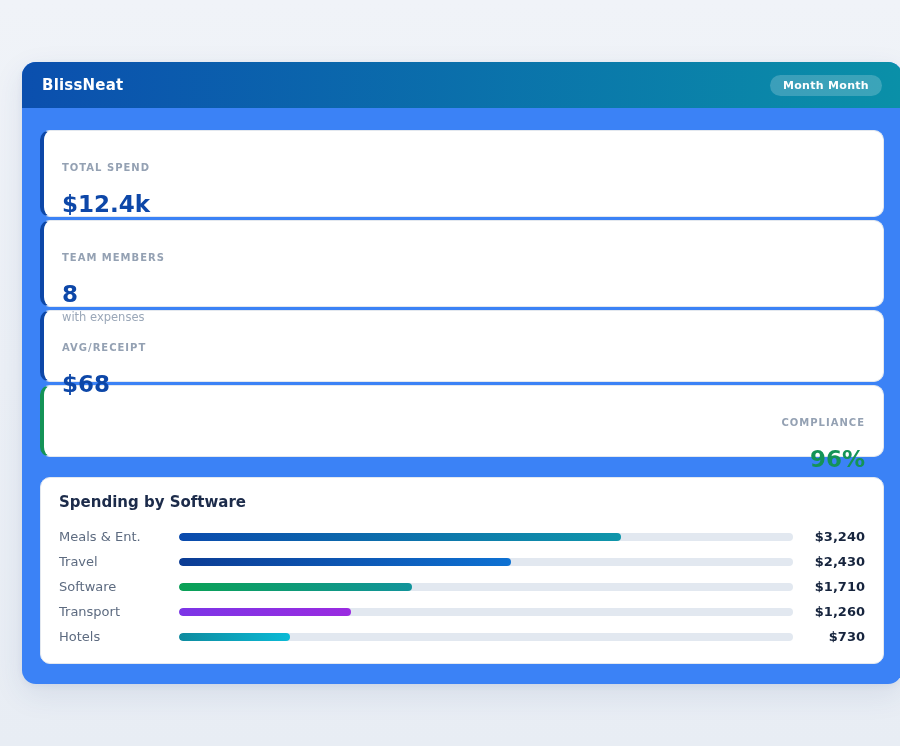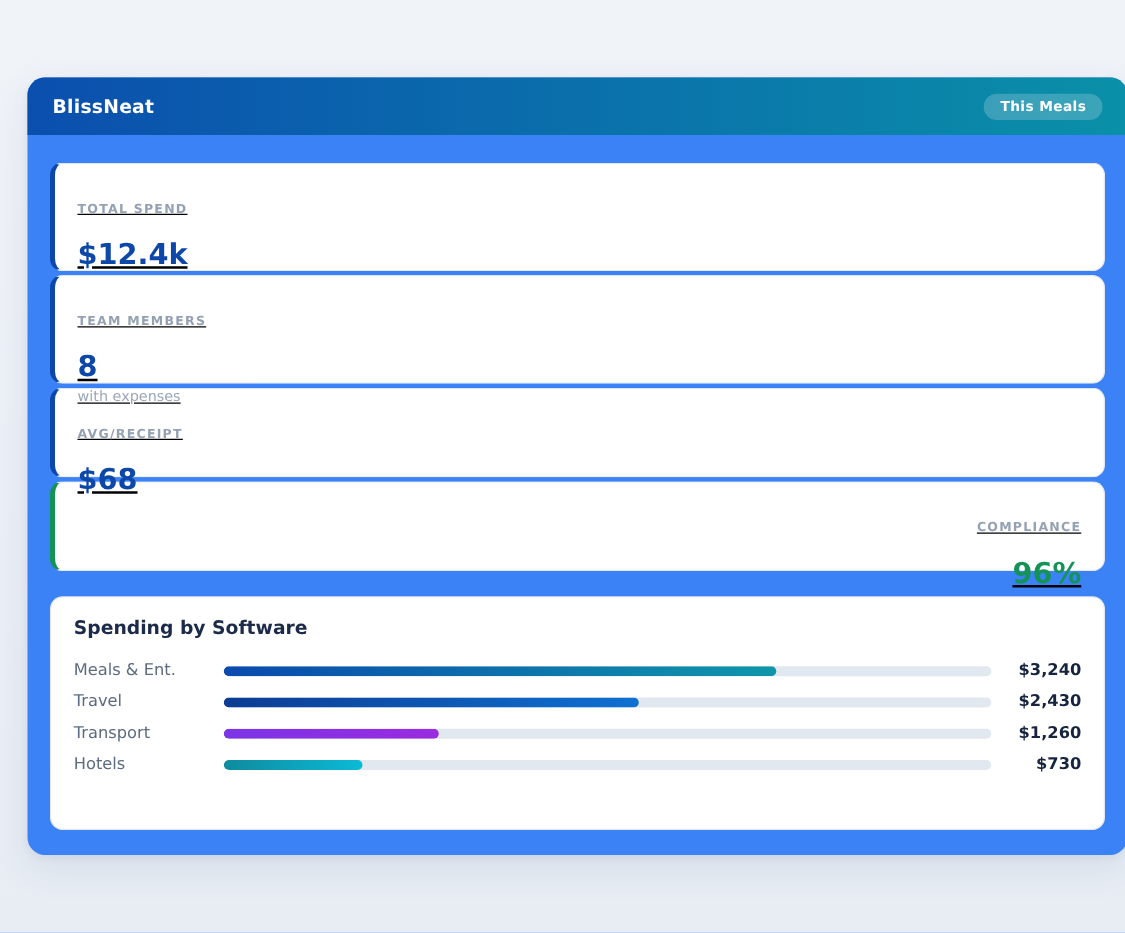--- a/index.html
+++ b/index.html
@@ -49,21 +49,20 @@
     padding: 22px 18px 20px 18px;
   }
   .stat-card {
     background: #ffffff;
     border: 1px solid #e3e8ef;
     border-left-width: 4px;
     border-left-style: solid;
     border-radius: 10px;
     padding: 31px 18px 12px 18px;
     margin-bottom: 3px;
-    text-decoration: underline;
   }
   .stat-card.tall { height: 87px; }
   .stat-card.short { height: 72px; }
   .stat-label {
     font-size: 10px;
     font-weight: bold;
     letter-spacing: 1px;
     color: #94a1b3;
     text-transform: uppercase;
   }
@@ -123,21 +122,21 @@
     font-weight: bold;
     color: #16243d;
   }
 </style>
 </head>
 <body>
 
 <div class="panel">
   <div class="app-header">
     <div class="app-title">BlissNeat</div>
-    <button class="period-badge">This Meals</button>
+    <button class="period-badge">Month Month</button>
   </div>
 
   <div class="content">
     <div id="stats-container">
         <div class="stat-card tall" style="border-left-color: rgb(13, 71, 168);">
           <div class="stat-label">TOTAL SPEND</div>
           <div class="stat-value" style="color: rgb(13, 71, 168);">$12.4k</div>
         </div>
         <div class="stat-card tall" style="border-left-color: rgb(13, 71, 168);">
           <div class="stat-label">TEAM MEMBERS</div>
@@ -165,20 +164,27 @@
             <div class="cat-amount">$3,240</div>
           </div>
           <div class="cat-row">
             <div class="cat-label">Travel</div>
             <div class="cat-track" style="background: rgb(226, 232, 240);">
               <div class="cat-fill" style="width: 54%; background: linear-gradient(90deg, rgb(12, 60, 148) 0%, rgb(14, 113, 210) 100%);"></div>
             </div>
             <div class="cat-amount">$2,430</div>
           </div>
           <div class="cat-row">
+            <div class="cat-label">Software</div>
+            <div class="cat-track" style="background: rgb(226, 232, 240);">
+              <div class="cat-fill" style="width: 38%; background: linear-gradient(90deg, rgb(10, 161, 85) 0%, rgb(18, 148, 155) 100%);"></div>
+            </div>
+            <div class="cat-amount">$1,710</div>
+          </div>
+          <div class="cat-row">
             <div class="cat-label">Transport</div>
             <div class="cat-track" style="background: rgb(226, 232, 240);">
               <div class="cat-fill" style="width: 28%; background: linear-gradient(90deg, rgb(124, 53, 230) 0%, rgb(154, 43, 224) 100%);"></div>
             </div>
             <div class="cat-amount">$1,260</div>
           </div>
           <div class="cat-row">
             <div class="cat-label">Hotels</div>
             <div class="cat-track" style="background: rgb(226, 232, 240);">
               <div class="cat-fill" style="width: 18%; background: linear-gradient(90deg, rgb(14, 139, 159) 0%, rgb(11, 186, 214) 100%);"></div>

